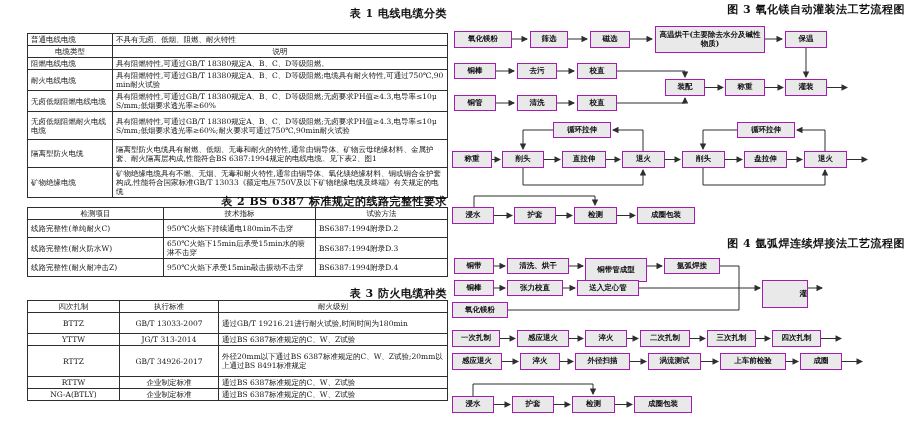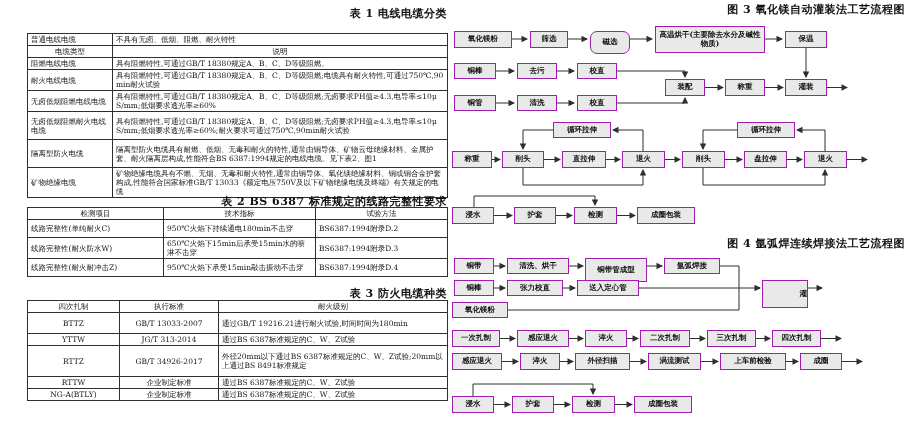--- a/index.html
+++ b/index.html
@@ -233,21 +233,21 @@
       <line x1="102" y1="404.5" x2="118" y2="404.5" marker-end="url(#arr)"></line>
       <line x1="163" y1="404.5" x2="180" y2="404.5" marker-end="url(#arr)"></line>
       <polyline points="21,396 21,384 141,384 141,394" marker-end="url(#arr)"></polyline>
     </g>
   </svg>
 
   <div class="caption" style="top:3px;">图 3  氧化镁自动灌装法工艺流程图</div>
 
   <div class="fig-box" style="left:2px;top:31px;width:58px;height:17px;">氧化镁粉</div>
   <div class="fig-box" style="left:78px;top:31px;width:38px;height:17px;">筛选</div>
-  <div class="fig-box" style="left:138px;top:31px;width:40px;height:23px;border-radius:7px;">磁选</div>
+  <div class="fig-box" style="left:138px;top:31px;width:40px;height:17px;">磁选</div>
   <div class="fig-box wrap" style="left:203px;top:26px;width:110px;height:27px;">高温烘干(主要除去水分及碱性物质)</div>
   <div class="fig-box" style="left:333px;top:31px;width:42px;height:17px;">保温</div>
   <div class="fig-box" style="left:2px;top:63px;width:42px;height:16px;">铜棒</div>
   <div class="fig-box" style="left:65px;top:63px;width:40px;height:16px;">去污</div>
   <div class="fig-box" style="left:125px;top:63px;width:40px;height:16px;">校直</div>
   <div class="fig-box" style="left:2px;top:95px;width:42px;height:16px;">铜管</div>
   <div class="fig-box" style="left:65px;top:95px;width:40px;height:16px;text-align:right;">清洗</div>
   <div class="fig-box" style="left:125px;top:95px;width:40px;height:16px;">校直</div>
   <div class="fig-box" style="left:213px;top:79px;width:40px;height:17px;">装配</div>
   <div class="fig-box" style="left:273px;top:79px;width:40px;height:17px;">称重</div>

